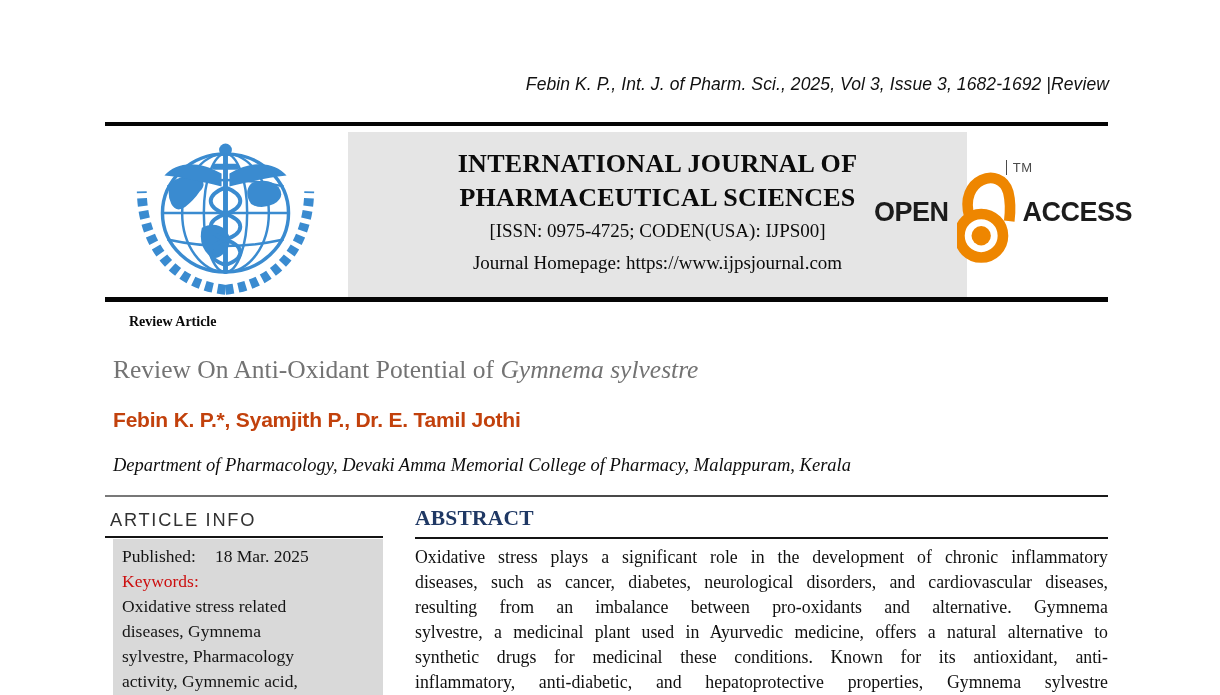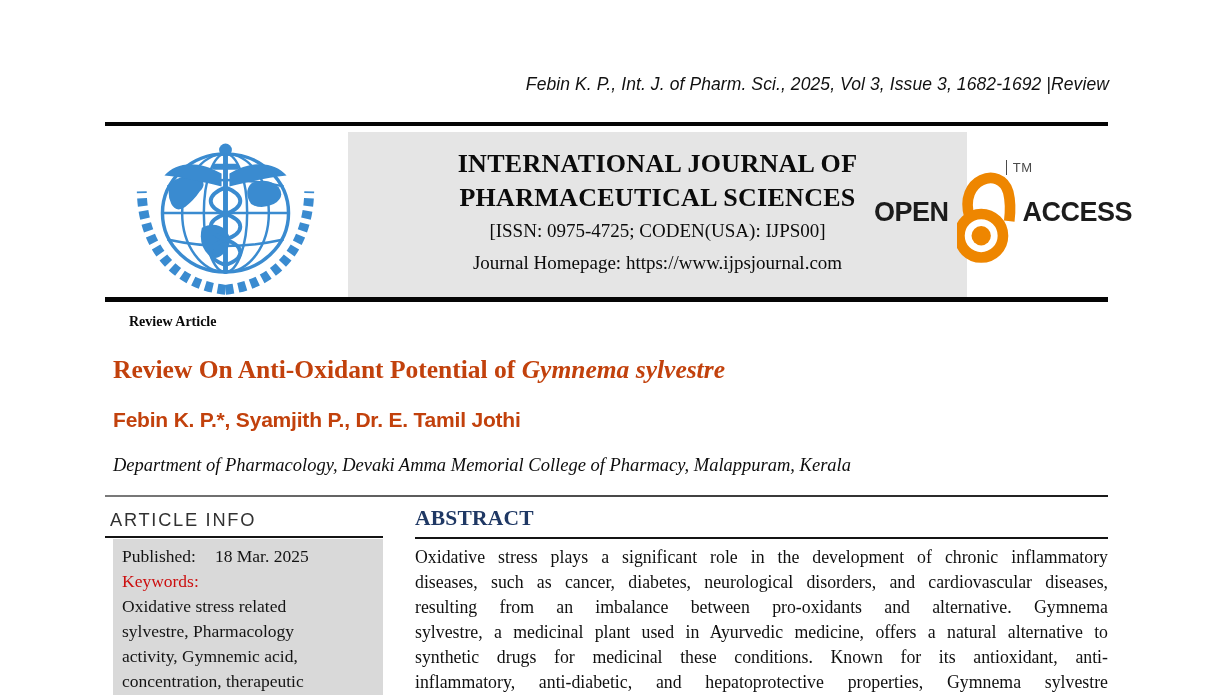--- a/index.html
+++ b/index.html
@@ -27,21 +27,21 @@
   .oa-row { position:absolute; left:874px; top:160px; width:240px; height:105px;
             display:flex; align-items:center; }
   .oa-word { font-family:"Liberation Sans",sans-serif; font-weight:bold; font-size:27px;
              color:#1c1c1c; letter-spacing:-0.5px; }
   .oa-lock { position:relative; width:60px; height:103px; margin:0 6px 0 8px; }
   .oa-tm { position:absolute; top:-1px; right:-16px; font-family:"Liberation Sans",sans-serif;
            font-size:13px; color:#4a4a4a; letter-spacing:0.5px; border-left:1.5px solid #4a4a4a; padding-left:6px; }
 
   
   .review-article { position:absolute; left:113px; top:314px; font-size:14px; font-weight:bold; color:#0a0a0a;margin-left:16px; }
-  .paper-title { position:absolute; left:113px; top:355px; font-size:25.5px; font-weight:bold; color:#c2410c;text-align:center; }
+  .paper-title { position:absolute; left:113px; top:355px; font-size:25.5px; font-weight:normal; color:#737373;text-align:center; }
   .paper-title .species { font-style:italic; }
   .authors { position:absolute; left:113px; top:408px; font-family:"Liberation Sans",sans-serif;
              font-size:21px; font-weight:bold; color:#c2410c; letter-spacing:-0.2px; }
   .affiliation { position:absolute; left:113px; top:455px; font-size:18.5px; font-style:italic; color:#0d0d0d; }
 
   .thin-rule { position:absolute; left:105px; top:495px; width:1003px; height:2px;
                background:linear-gradient(to right,#7a7a7a,#1a1a1a); }
 
   
   .ai-heading { position:absolute; left:110px; top:509px; font-family:"Liberation Sans",sans-serif;
@@ -138,20 +138,21 @@
   <div class="ai-underline"></div>
 
   <div class="ai-box">
     <div class="published-row">
       <span class="published-label">Published:</span>
       <span class="published-value">18 Mar. 2025</span>
     </div>
     <div class="keywords-label">Keywords:</div>
     <div>
       <span class="kw-line">Oxidative stress related</span>
+      <span class="kw-line">diseases, Gymnema</span>
       <span class="kw-line">sylvestre, Pharmacology</span>
       <span class="kw-line">activity, Gymnemic acid,</span>
       <span class="kw-line">concentration, therapeutic</span>
     </div>
   </div>
 
   <div class="ab-heading">ABSTRACT</div>
   <div class="ab-underline"></div>
 
   <div class="ab-text">

